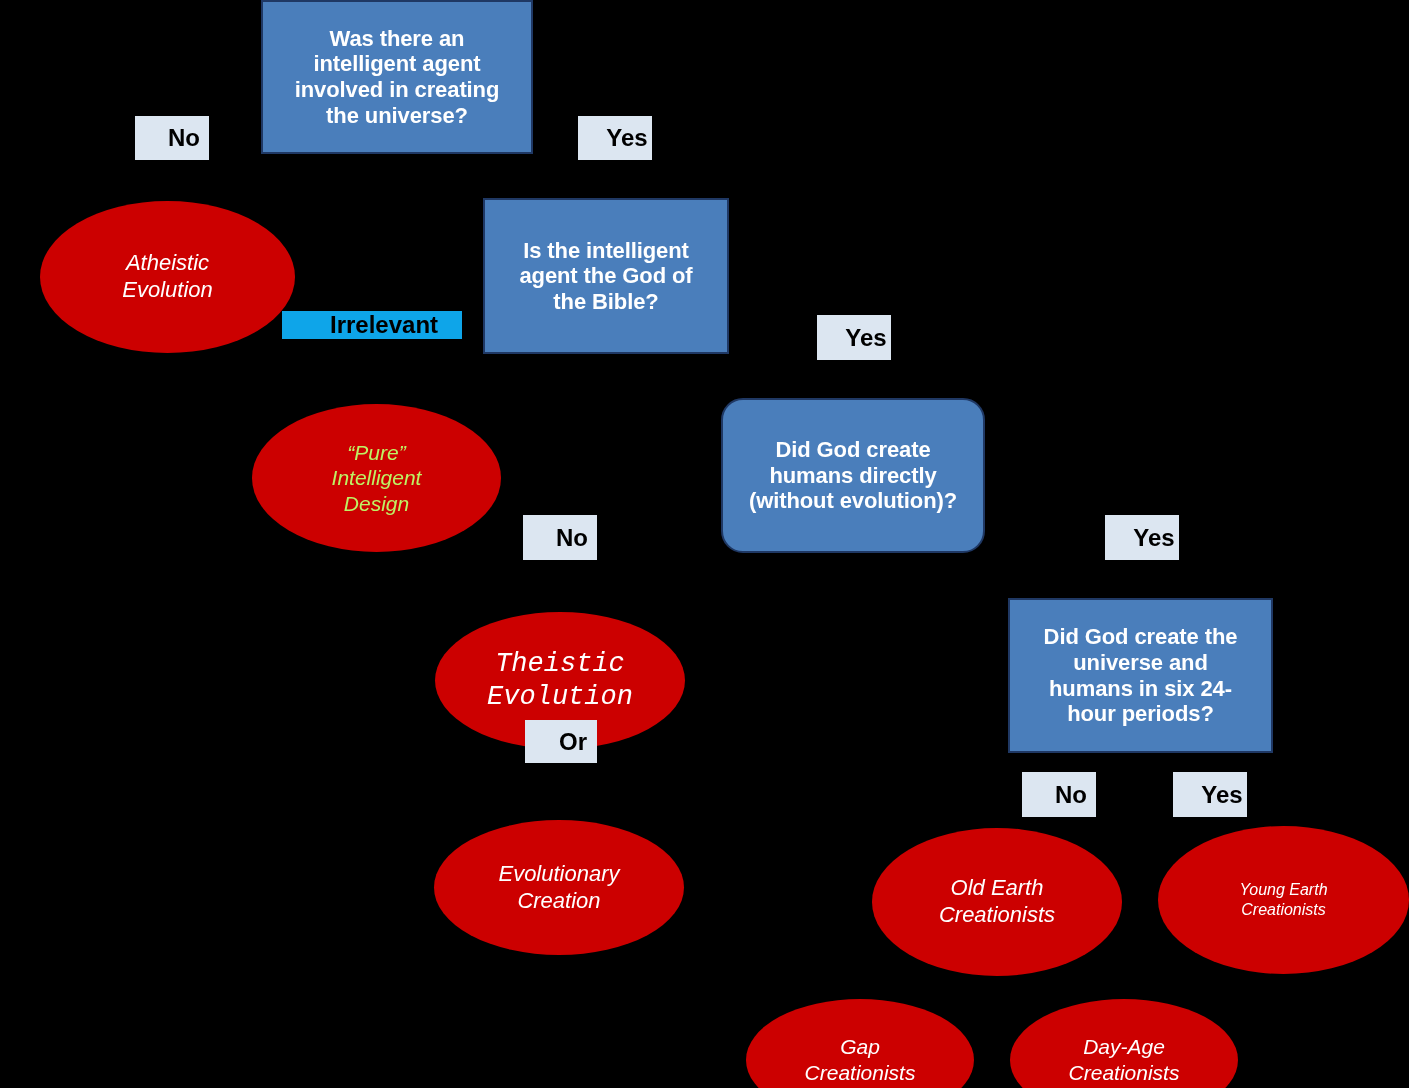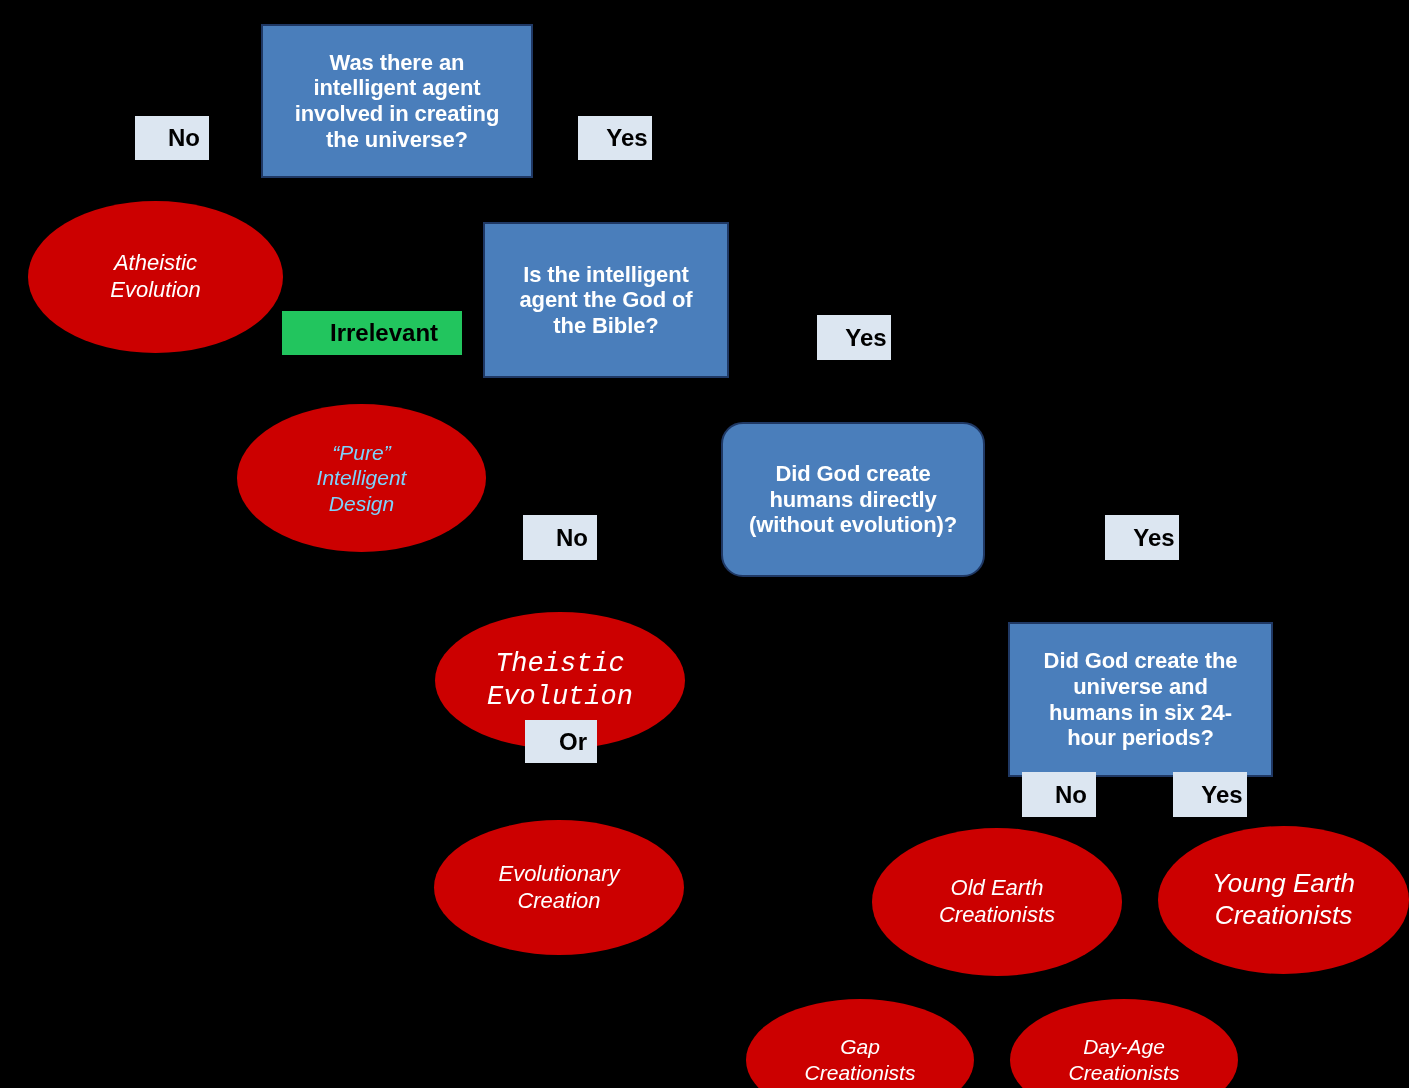--- a/index.html
+++ b/index.html
@@ -19,21 +19,20 @@
     display:flex;
     align-items:center;
     justify-content:center;
     text-align:center;
     color:#ffffff;
     font-weight:bold;
     line-height:1.16;
     letter-spacing:-0.1px;
     white-space:pre-line;
     padding:2px 6px;
-    margin-top:24px;
   }
   
   .oval{
     position:absolute;
     box-sizing:border-box;
     background:#CC0000;
     border-radius:50%;
     display:flex;
     align-items:center;
     justify-content:center;
@@ -90,46 +89,46 @@
 the Bible?</span></div>
       <div class="dbox" style="left: 721px; top: 398px; width: 264px; height: 155px; font-size: 22px; background: rgb(74, 126, 187); border-color: rgb(31, 56, 100); color: rgb(255, 255, 255); border-radius: 22px;"><span>Did God create
 humans directly
 (without evolution)?</span></div>
       <div class="dbox" style="left: 1008px; top: 598px; width: 265px; height: 155px; font-size: 22px; background: rgb(74, 126, 187); border-color: rgb(31, 56, 100); color: rgb(255, 255, 255);"><span>Did God create the
 universe and
 humans in six 24-
 hour periods?</span></div>
     </div>
   <div id="outcomes-layer">
-      <div class="oval" style="left: 28px; top: 201px; width: 255px; height: 152px; font-size: 22px; background: rgb(204, 0, 0); color: rgb(255, 255, 255);"><span>Atheistic
+      <div class="oval" style="left: 40px; top: 201px; width: 255px; height: 152px; font-size: 22px; background: rgb(204, 0, 0); color: rgb(255, 255, 255);"><span>Atheistic
 Evolution</span></div>
-      <div class="oval" style="left: 237px; top: 404px; width: 249px; height: 148px; font-size: 21px; background: rgb(204, 0, 0); color: #7dd3fc;"><span>“Pure”
+      <div class="oval" style="left: 252px; top: 404px; width: 249px; height: 148px; font-size: 21px; background: rgb(204, 0, 0); color: #bef264;"><span>“Pure”
 Intelligent
 Design</span></div>
       <div class="oval" style="left: 435px; top: 612px; width: 250px; height: 137px; font-size: 27px; background: rgb(204, 0, 0); color: rgb(255, 255, 255); font-family: Liberation Mono, monospace;"><span>Theistic
 Evolution</span></div>
       <div class="oval" style="left: 434px; top: 820px; width: 250px; height: 135px; font-size: 22px; background: rgb(204, 0, 0); color: rgb(255, 255, 255);"><span>Evolutionary
 Creation</span></div>
       <div class="oval" style="left: 872px; top: 828px; width: 250px; height: 148px; font-size: 22px; background: rgb(204, 0, 0); color: rgb(255, 255, 255);"><span>Old Earth
 Creationists</span></div>
-      <div class="oval" style="left: 1158px; top: 826px; width: 251px; height: 148px; font-size: 26px; background: rgb(204, 0, 0); color: rgb(255, 255, 255);"><span>Young Earth
+      <div class="oval" style="left: 1158px; top: 826px; width: 251px; height: 148px; font-size: 16px; background: rgb(204, 0, 0); color: rgb(255, 255, 255);"><span>Young Earth
 Creationists</span></div>
       <div class="oval" style="left: 746px; top: 999px; width: 228px; height: 122px; font-size: 21px; background: rgb(204, 0, 0); color: rgb(255, 255, 255);"><span>Gap
 Creationists</span></div>
       <div class="oval" style="left: 1010px; top: 999px; width: 228px; height: 122px; font-size: 21px; background: rgb(204, 0, 0); color: rgb(255, 255, 255);"><span>Day-Age
 Creationists</span></div>
     </div>
   <div id="labels-layer">
       <div class="elabel" style="left: 135px; top: 116px; width: 74px; height: 44px; font-size: 24px; background: rgb(220, 230, 241); color: rgb(0, 0, 0);">
         <span>No</span>
       </div>
       <div class="elabel" style="left: 578px; top: 116px; width: 74px; height: 44px; font-size: 24px; background: rgb(220, 230, 241); color: rgb(0, 0, 0);">
         <span>Yes</span>
       </div>
-      <div class="elabel" style="left: 282px; top: 311px; width: 180px; height: 44px; font-size: 24px; background: #22c55e; color: rgb(0, 0, 0);">
+      <div class="elabel" style="left: 282px; top: 311px; width: 180px; height: 28px; font-size: 24px; background: #0ea5e9; color: rgb(0, 0, 0);">
         <span>Irrelevant</span>
       </div>
       <div class="elabel" style="left: 817px; top: 315px; width: 74px; height: 45px; font-size: 24px; background: rgb(220, 230, 241); color: rgb(0, 0, 0);">
         <span>Yes</span>
       </div>
       <div class="elabel" style="left: 523px; top: 515px; width: 74px; height: 45px; font-size: 24px; background: rgb(220, 230, 241); color: rgb(0, 0, 0);">
         <span>No</span>
       </div>
       <div class="elabel" style="left: 1105px; top: 515px; width: 74px; height: 45px; font-size: 24px; background: rgb(220, 230, 241); color: rgb(0, 0, 0);">
         <span>Yes</span>

